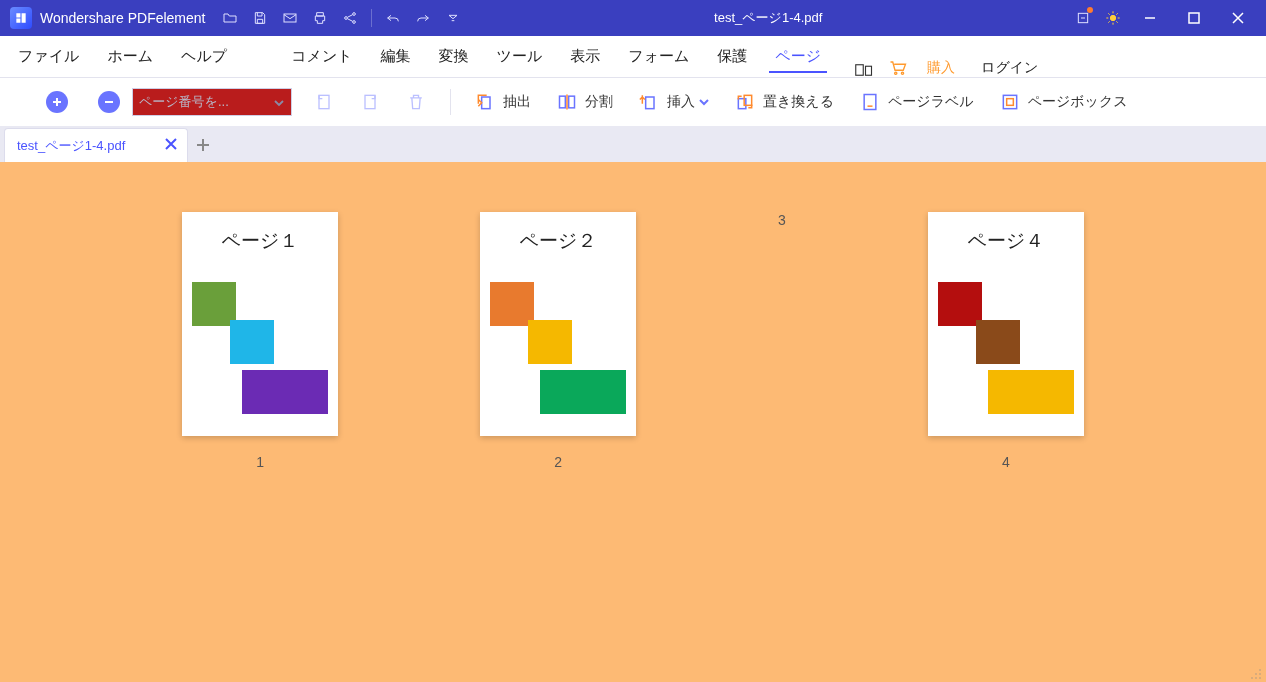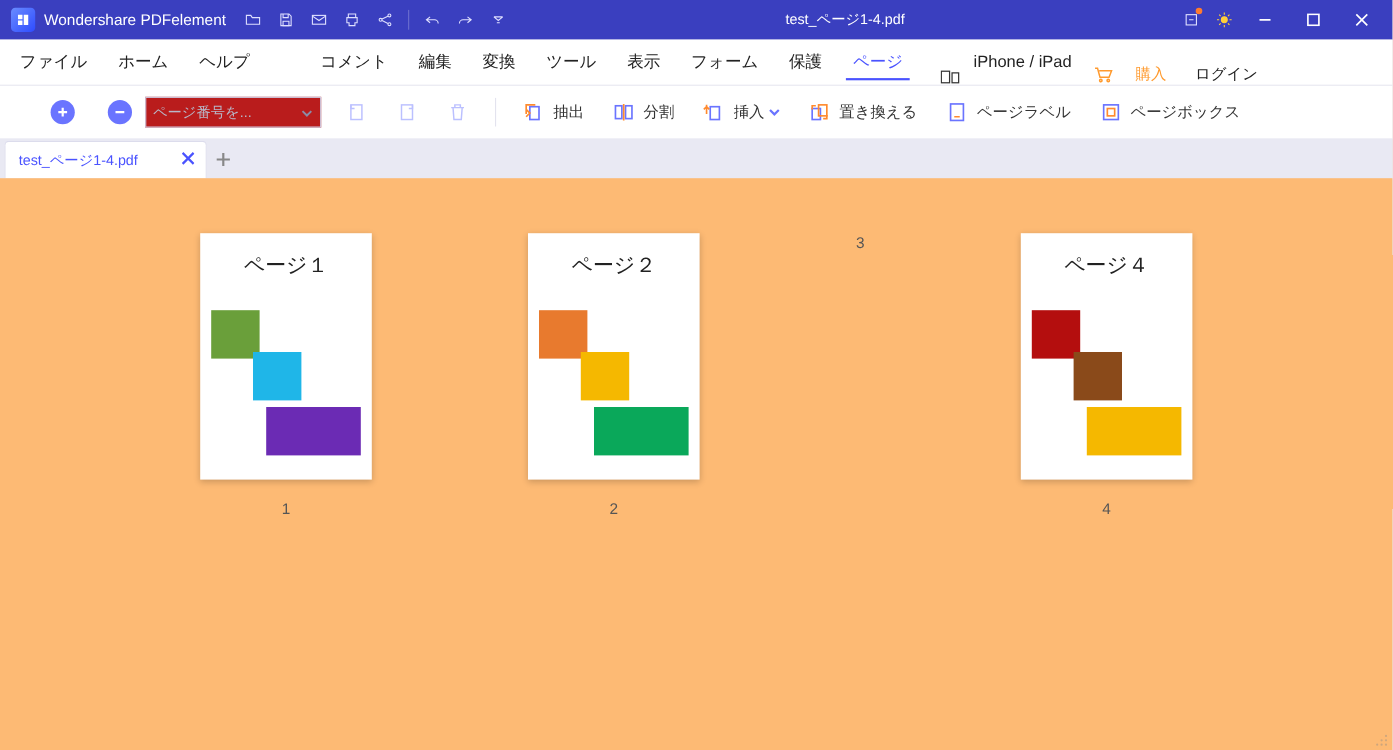--- a/index.html
+++ b/index.html
@@ -221,21 +221,20 @@
   <div class="mitem">フォーム</div>
   <div class="mitem">保護</div>
   <div class="mitem active">ページ</div>
   <div class="spacer"></div>
   <div class="dev-icon">
     <svg viewBox="0 0 24 16">
         <rect x="1" y="1" width="10" height="14"></rect>
         <rect x="14" y="3" width="8" height="12"></rect>
       </svg>
   </div>
-  <div class="mitem" style="padding:0 8px">iPhone / iPad</div>
   <div class="cart">
     <svg viewBox="0 0 24 20">
         <path d="M2 2h3l3 11h11l3-8H7"></path>
         <circle cx="9" cy="17" r="1.5"></circle>
         <circle cx="18" cy="17" r="1.5"></circle>
       </svg>
     <span>購入</span>
   </div>
   <div class="login">ログイン</div>
 </div>

